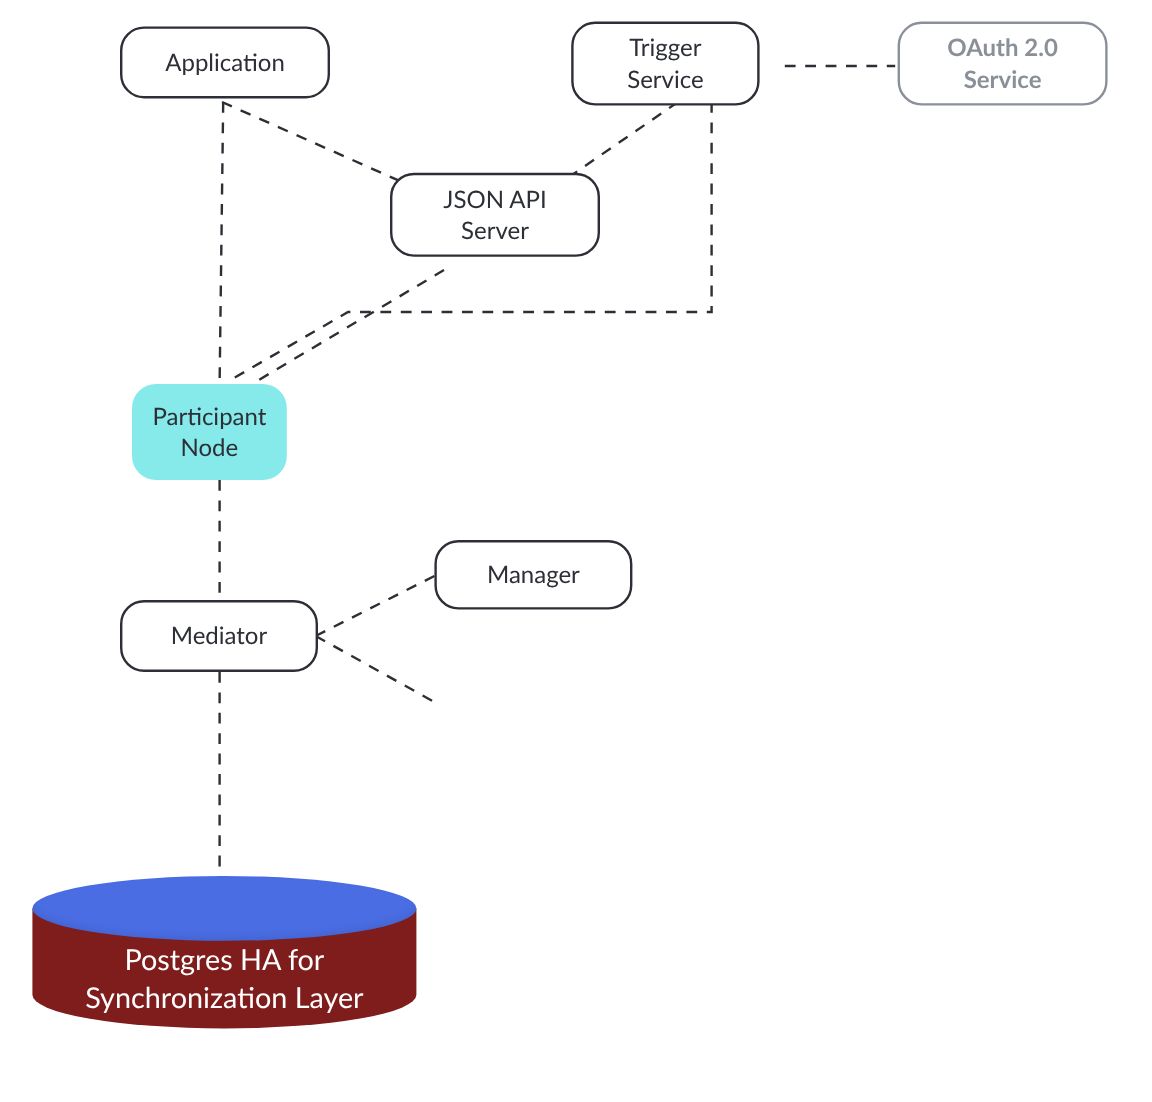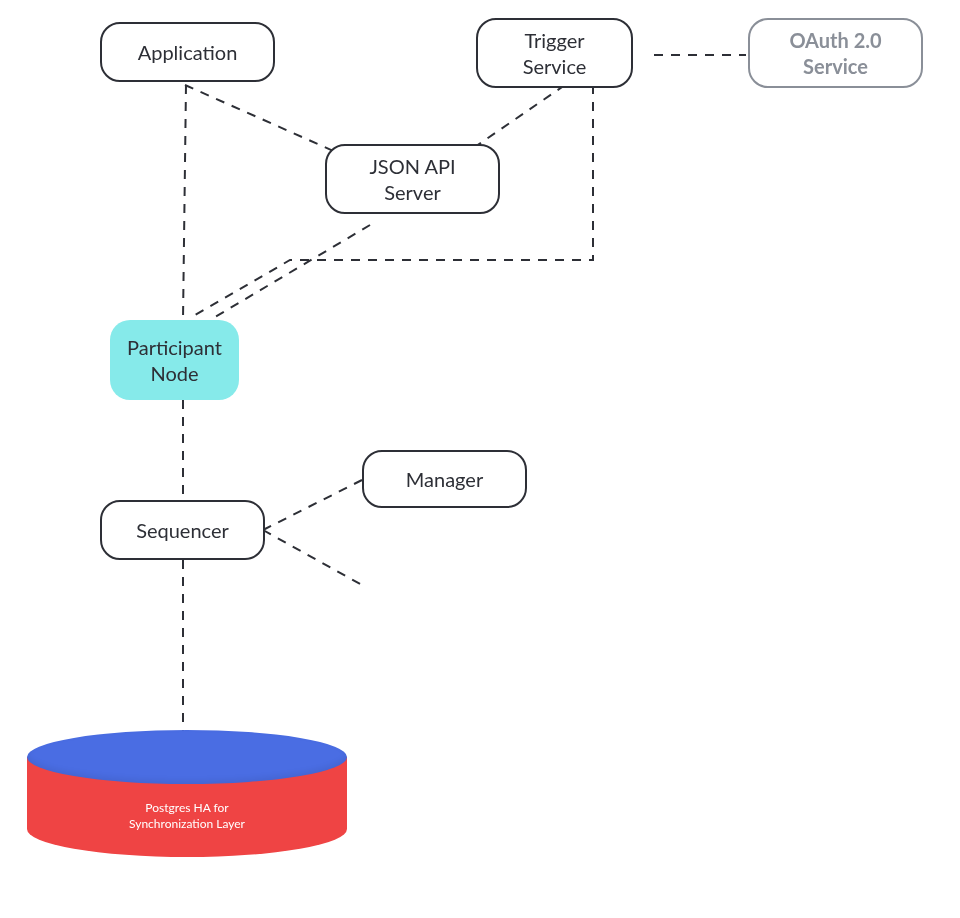--- a/index.html
+++ b/index.html
@@ -57,29 +57,29 @@
     background: #4a6de3;
     z-index: 2;
     box-shadow: inset 0 -3px 6px rgba(0,0,0,0.08);
   }
   .cylinder .body {
     position: absolute;
     top: 27px;
     left: 0;
     width: 100%;
     height: 100px;
-    background: #ef4444;
+    background: #7f1d1d;
     border-bottom-left-radius: 160px 28px;
     border-bottom-right-radius: 160px 28px;
     display: flex;
     align-items: center;
     justify-content: center;
     text-align: center;
     color: #fff;
-    font-size: 12px;
+    font-size: 24px;
     line-height: 1.35;
     padding-top: 18px;
     z-index: 1;
   }
   svg.connectors {
     position: absolute;
     top: 0; left: 0;
     width: 960px;
     height: 918px;
     pointer-events: none;
@@ -137,21 +137,21 @@
     <span style="white-space:pre-line;">JSON API
 Server</span>
   </div>
 
   <div class="node highlight" style="left:110px; top:320px; width:129px; height:80px;">
     <span style="white-space:pre-line;">Participant
 Node</span>
   </div>
 
   <div class="node outlined" style="left:100px; top:500px; width:165px; height:60px;">
-    <span>Sequencer</span>
+    <span>Mediator</span>
   </div>
 
   <div class="node outlined" style="left:362px; top:450px; width:165px; height:58px;">
     <span>Manager</span>
   </div>
 
 
   <div class="cylinder" style="left:27px; top:730px;">
     <div class="top-ellipse"></div>
     <div class="body">

